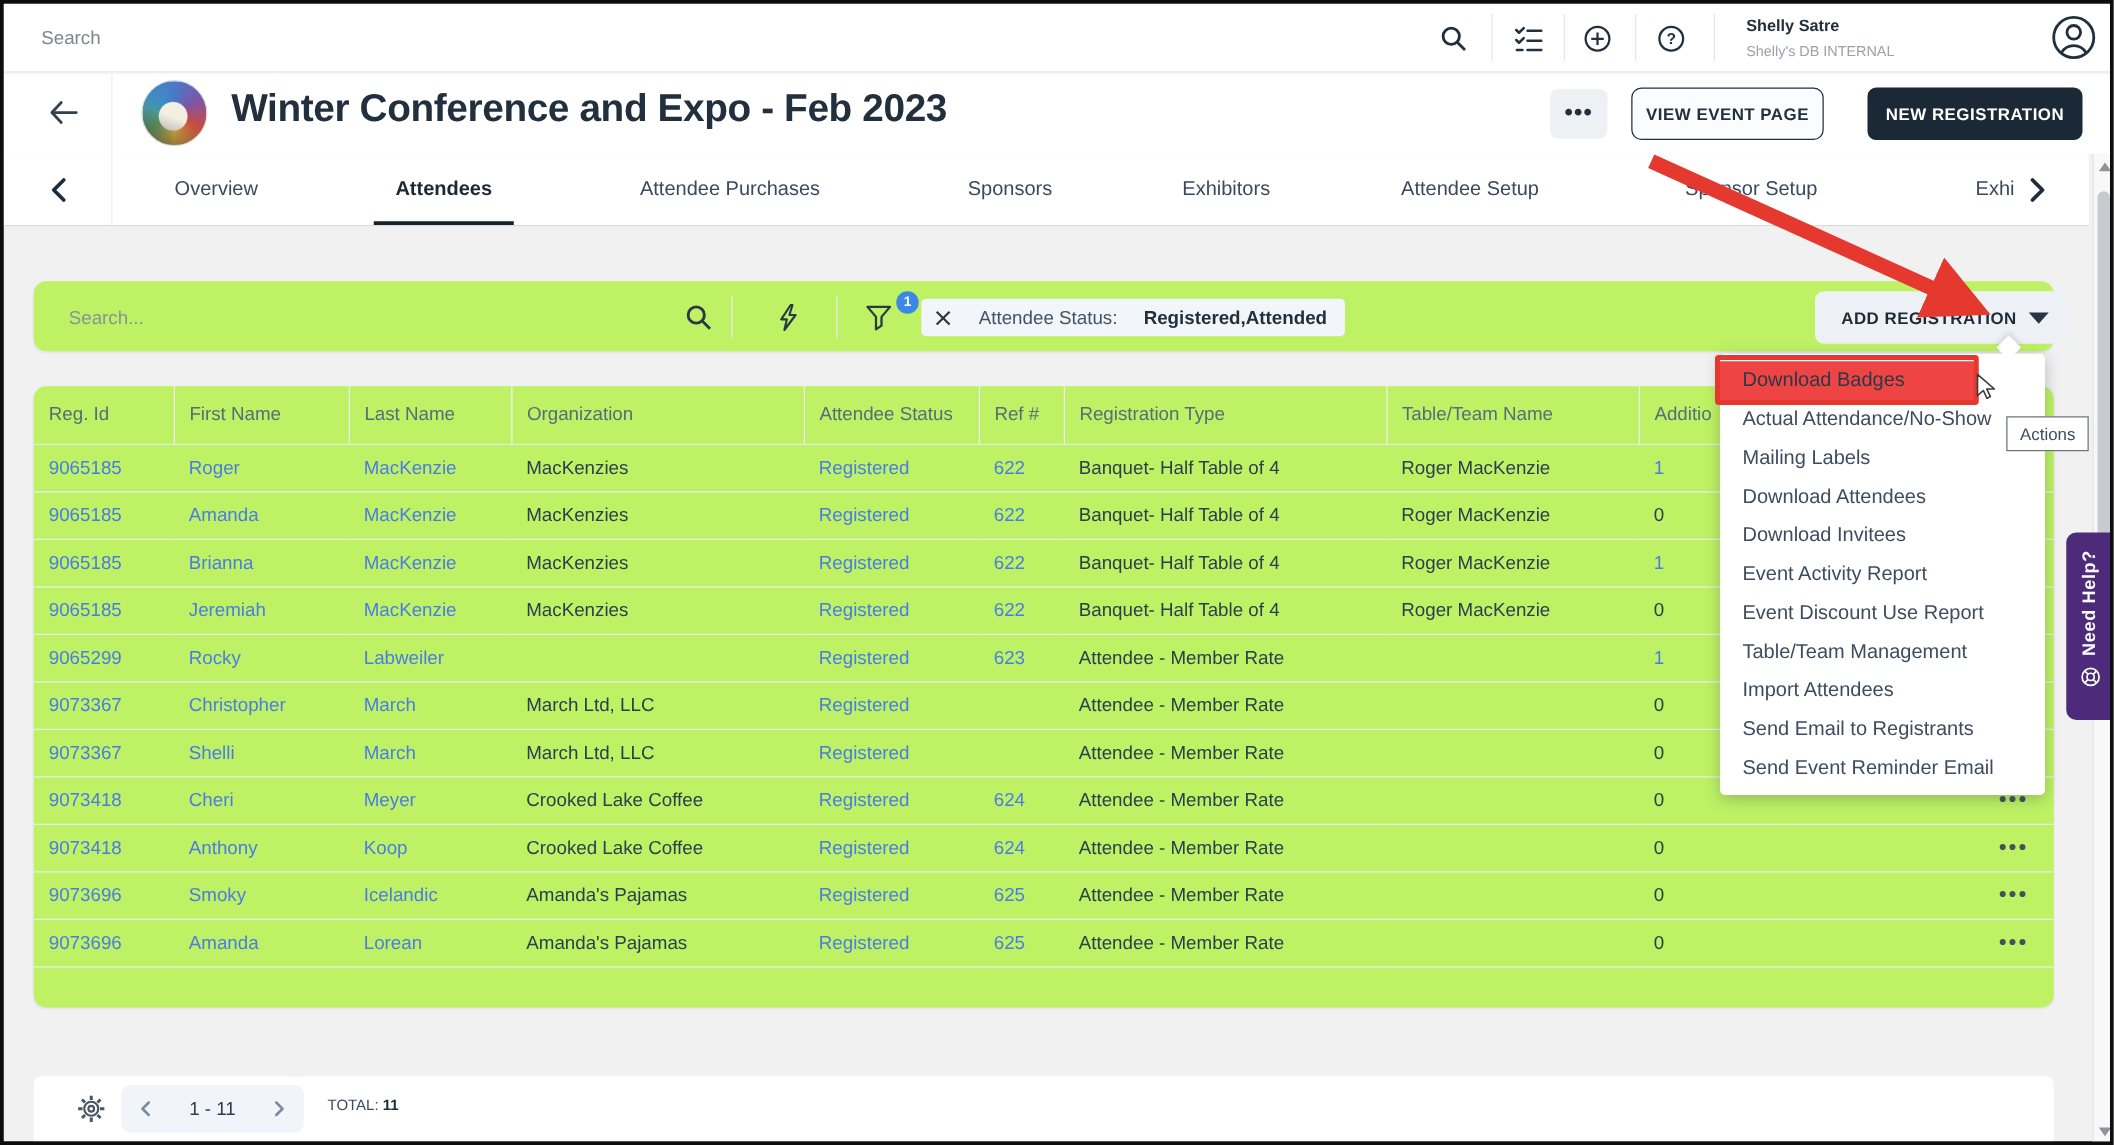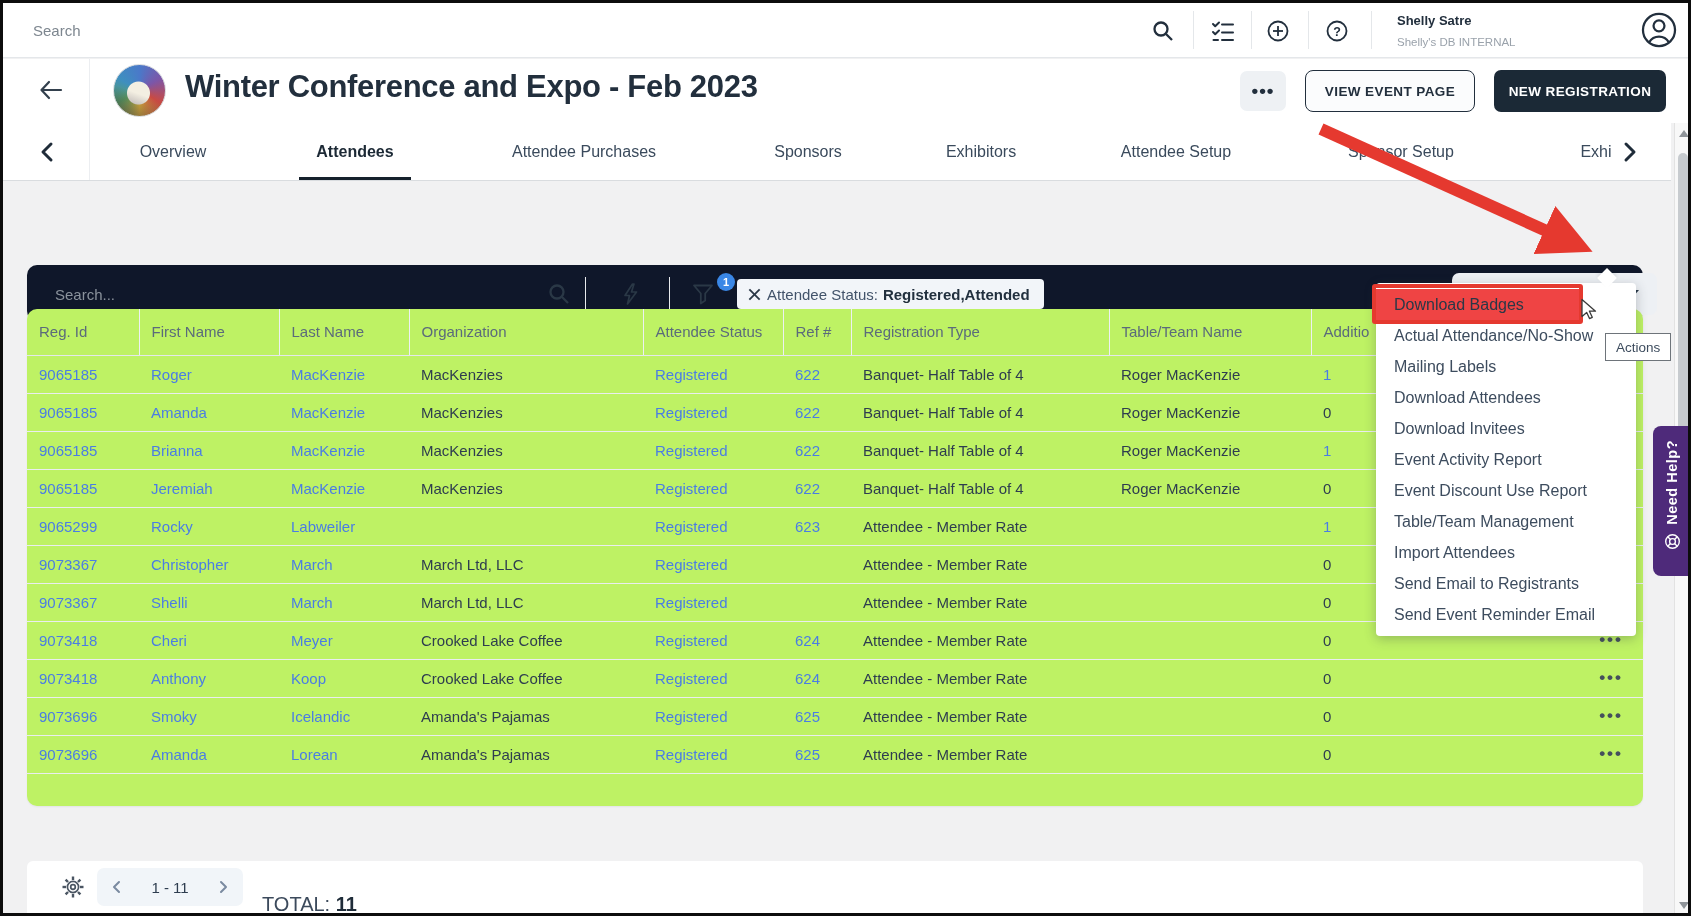--- a/index.html
+++ b/index.html
@@ -32,49 +32,49 @@
   .evimg{ position:absolute; left:110px; top:5px; width:53px; height:53px; border-radius:50%;
       background:
         linear-gradient(200deg, rgba(30,20,60,.0) 55%, rgba(35,25,55,.55)),
         radial-gradient(circle at 48% 55%, #f3efe2 0 11px, rgba(0,0,0,0) 12px),
         conic-gradient(#4a79c9, #7c56a8, #c94a43, #e3b93c, #5da05f, #3e8fbf, #4a79c9);
       border:1px solid #d8dbde;}
   .evtitle{ position:absolute; left:182px; top:10px; font-size:31px; font-weight:bold; color:#222f3d; letter-spacing:-.3px;}
   .more-btn{ position:absolute; left:1237px; top:12px; width:46px; height:40px; background:#eef1f4; border-radius:7px;
       display:flex; align-items:center; justify-content:center; cursor:pointer;
       color:#222f3d; font-size:19px; font-weight:bold; letter-spacing:1px; line-height:10px;}
-  .btn-outline{ position:absolute; left:1302px; top:11px; width:170px; height:42px; background:#fbfcfd;
+  .btn-outline{ position:absolute; left:1302px; top:11px; width:154px; height:42px; background:#fbfcfd;
       border:1.5px solid #222f3d; border-radius:8px; color:#222f3d; font-size:13.5px; font-weight:bold;
       letter-spacing:.4px; display:flex; align-items:center; justify-content:center; cursor:pointer;}
   .btn-dark{ position:absolute; left:1491px; top:11px; width:172px; height:42px; background:var(--navy);
       border-radius:7px; color:#fff; font-size:13.5px; font-weight:bold; letter-spacing:.4px;
       display:flex; align-items:center; justify-content:center; cursor:pointer;}
 
   
   .tabbar{ left:0; top:120px; width:1668px; height:58px; background:#fff; border-bottom:1px solid #d9dcdf; z-index:3;}
   .tab-chev{ position:absolute; top:17px; width:24px; height:24px; color:#1f2c39; cursor:pointer;}
   .tabdiv{ position:absolute; left:86px; top:0; width:1px; height:57px; background:#eceef1;}
   .tabs{ position:absolute; left:86px; top:0; height:57px; display:flex;}
   .tab{ position:relative; height:57px; display:flex; align-items:center; justify-content:center;
       font-size:16px; color:#3a4a5c; cursor:pointer; white-space:nowrap; overflow:hidden;}
   .tab.active{ font-weight:bold; color:#1c2935;}
   .tab.active::after{ content:""; position:absolute; left:42px; right:42px; bottom:0; height:3px; background:#16212c;}
 
   
-  .filtercard{ left:24px; top:222px; width:1616px; height:56px; background:#0f172a; border-radius:10px;
-      box-shadow:0 1px 2px rgba(25,35,50,.06); z-index:4;margin-top:40px;}
+  .filtercard{ left:24px; top:222px; width:1616px; height:56px; background:#bef264; border-radius:10px;
+      box-shadow:0 1px 2px rgba(25,35,50,.06); z-index:4;}
   .filtercard input{ position:absolute; left:28px; top:16px; width:420px; height:26px; border:none; outline:none;
       font-size:15px; background:transparent; color:#5f6a75; font-family:inherit;}
   .filtercard input::placeholder{ color:#8a929c;}
   .f-icon{ position:absolute; top:17px; width:24px; height:24px; color:#2a3846; cursor:pointer;}
   .f-div{ position:absolute; top:12px; width:1px; height:34px; background:#e7eaed;}
   .f-badge{ position:absolute; left:690px; top:8px; width:18px; height:18px; border-radius:50%; background:var(--badge);
       color:#fff; font-size:11px; font-weight:bold; display:flex; align-items:center; justify-content:center;}
   .chip{ position:absolute; left:710px; top:14px; height:30px; background:#f2f5f9; border-radius:4px;
-      display:flex; align-items:center; padding:0 14px 0 10px; gap:5px;}
+      display:flex; align-items:center; padding:0 14px 0 10px; gap:21px;}
   .chip .x{ width:15px; height:15px; color:#2a3846; cursor:pointer; flex:none;}
   .chip-label{ font-size:15px; color:#42536a;}
   .chip-value{ font-size:15px; font-weight:bold; color:#22303e;}
   .addreg{ position:absolute; left:1425px; top:8px; width:205px; height:42px; background:#edf0f4; border-radius:7px;
       cursor:pointer; display:flex; align-items:center;}
   .addreg-label{ font-size:13.5px; font-weight:bold; color:#1e2b37; letter-spacing:.4px; padding-left:21px;}
   .addreg-caret{ position:absolute; right:18px; top:17px; width:0; height:0;
       border-left:8px solid transparent; border-right:8px solid transparent; border-top:9px solid #263645;}
 
   
@@ -104,21 +104,21 @@
   td.actions{ text-align:right; padding-right:20px;}
   .dots{ color:#44505c; font-size:17px; font-weight:bold; letter-spacing:2px; cursor:pointer;}
 
   
   .footer{ left:24px; top:858px; width:1616px; height:52px; background:#fff; border-radius:6px 6px 0 0; z-index:4;}
   .gear{ position:absolute; left:34px; top:14px; width:24px; height:24px; color:#4a5562; cursor:pointer;}
   .pager{ position:absolute; left:70px; top:7px; width:146px; height:38px; background:#f1f5f9; border-radius:7px;
       display:flex; align-items:center; justify-content:space-between; padding:0 12px;}
   .pg-chev{ width:16px; height:16px; color:#7a8aa0; cursor:pointer;}
   .pg-range{ font-size:15px; color:#2e3d4f;}
-  .total{ position:absolute; left:235px; top:32px; font-size:20px; color:#3c4a5c;}
+  .total{ position:absolute; left:235px; top:16px; font-size:12px; color:#3c4a5c;}
   .total b{ color:#1f2c39; }
 
   
   .scrollbar{ left:1671px; top:120px; width:17px; height:793px; background:#f8f8f8; border-left:1px solid #e2e2e2; z-index:5;}
   .sb-up{ position:absolute; left:4px; top:7px; width:0; height:0;
       border-left:5px solid transparent; border-right:5px solid transparent; border-bottom:7px solid #8f9499; cursor:pointer;}
   .sb-down{ position:absolute; left:4px; bottom:7px; width:0; height:0;
       border-left:5px solid transparent; border-right:5px solid transparent; border-top:7px solid #8f9499; cursor:pointer;}
   .sb-thumb{ position:absolute; left:3px; top:30px; width:10px; height:320px; background:#c7cbcf; border-radius:5px; cursor:pointer;}
   .helptab{ left:1650px; top:423px; width:38px; height:150px; background:var(--purple); border-radius:8px 0 0 8px;

